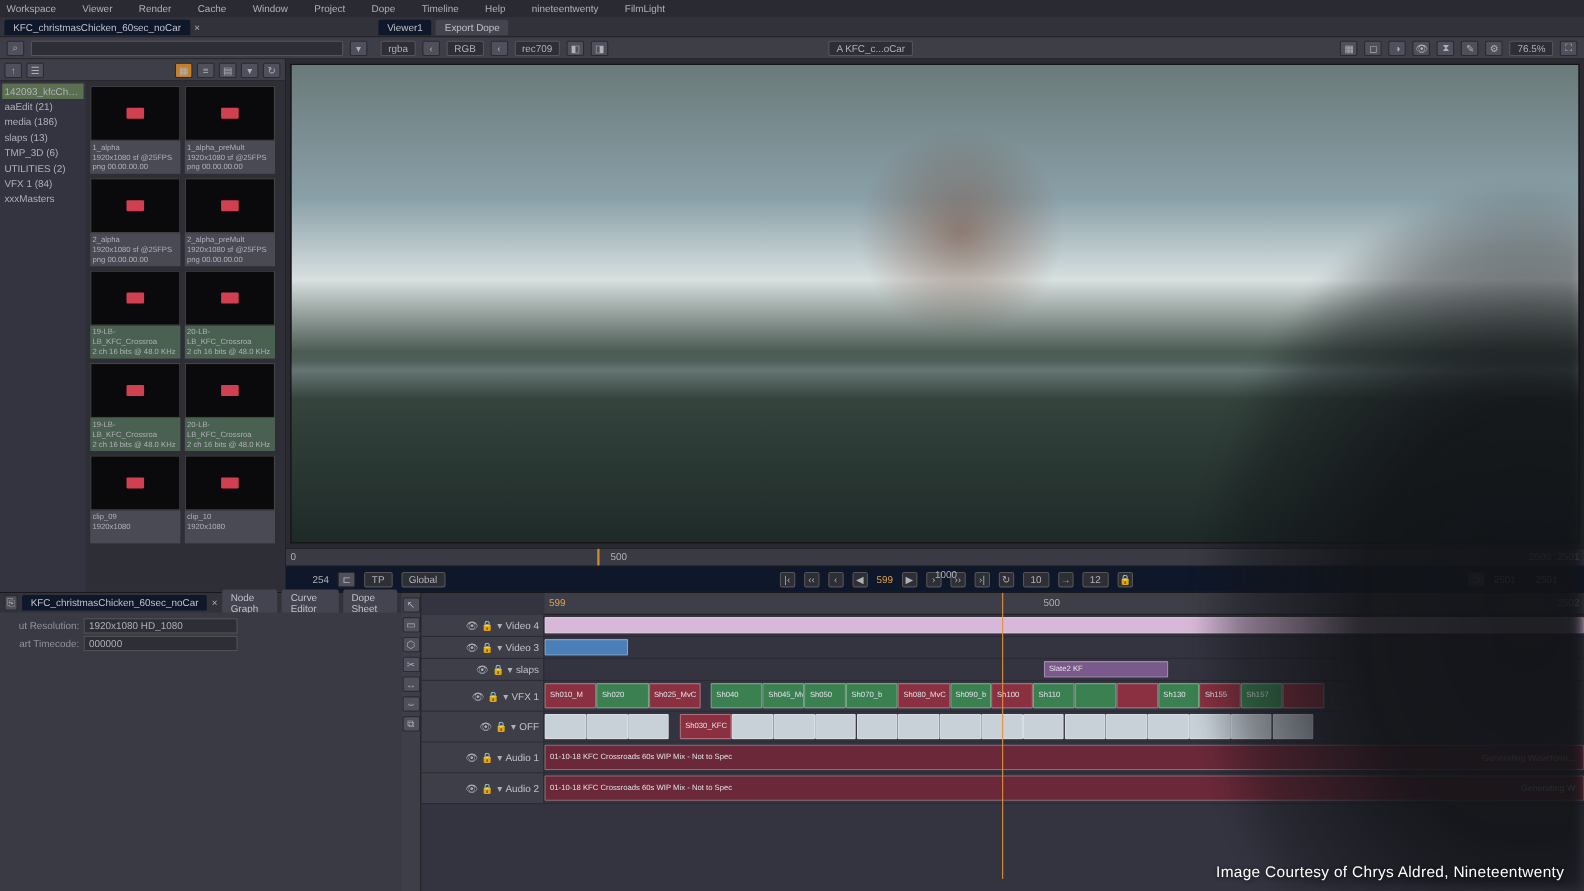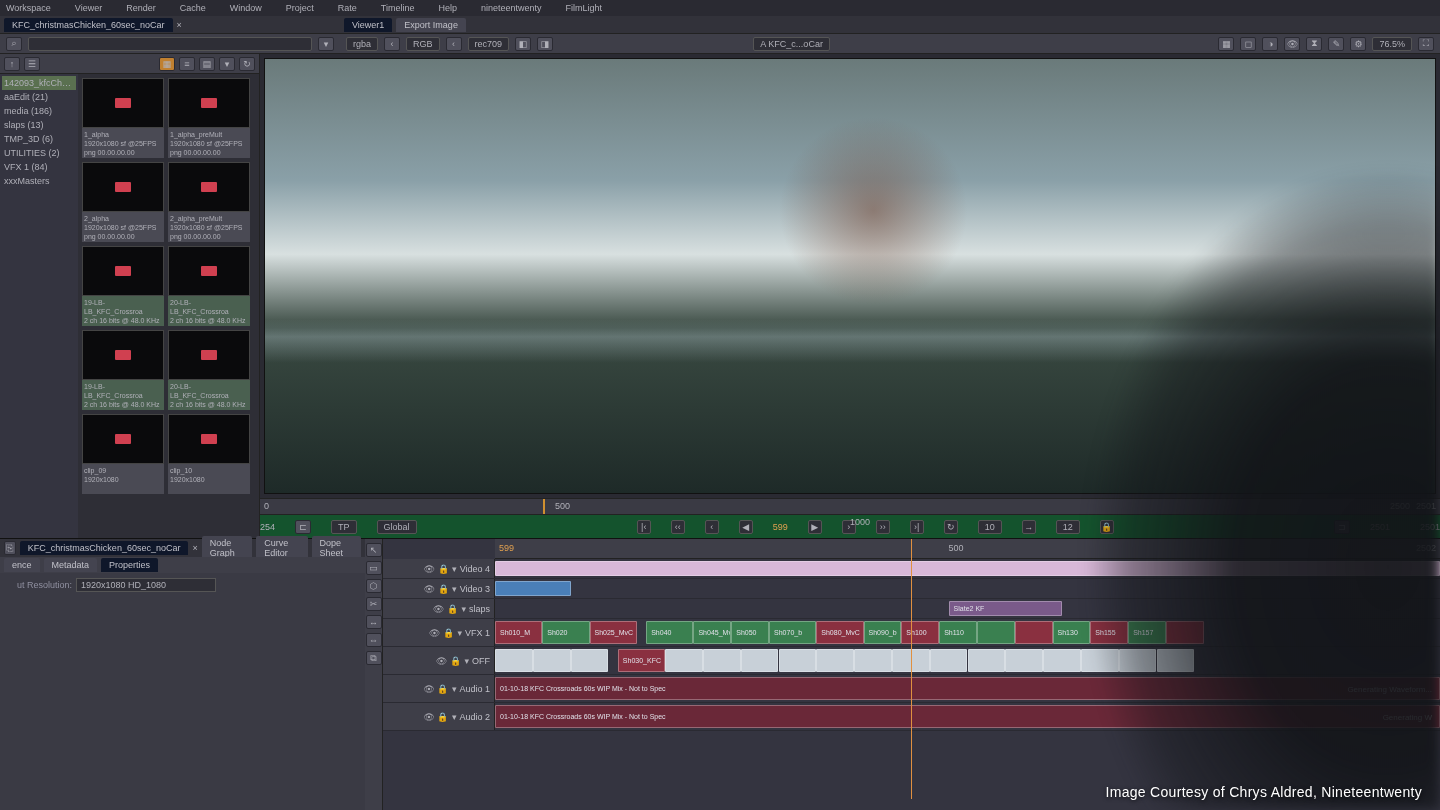--- a/index.html
+++ b/index.html
@@ -24,21 +24,21 @@
 .thumb{width:82px;margin-bottom:4px}
 .thumb .img{width:82px;height:50px;background:#0a0a0c;display:flex;align-items:center;justify-content:center;border:1px solid #444}
 .thumb .img .chip{width:16px;height:10px;background:#d04050;border-radius:1px}
 .thumb .meta{background:#4a4a54;height:30px;font-size:7px;line-height:9px;padding:2px;overflow:hidden}
 .thumb.green .meta{background:#4a6050}
 .viewer{flex:1;background:#2a2a32;display:flex;flex-direction:column}
 .viewer-canvas{flex:1;background:linear-gradient(180deg,#6a7a7a 0%,#8aa0a8 28%,#d8e0e0 45%,#3a4a42 62%,#1e2a28 100%);margin:4px;position:relative;border:1px solid #111}
 .viewer-canvas::after{content:"";position:absolute;inset:0;background:radial-gradient(circle at 52% 35%,rgba(110,60,40,.5) 0,rgba(110,60,40,0) 14%),linear-gradient(180deg,transparent 60%,rgba(200,220,230,.3) 64%,transparent 70%)}
 .ruler{height:16px;background:#3a3a44;border-top:1px solid #222;position:relative;font-size:8px}
 .ruler .playhead{position:absolute;top:0;bottom:0;width:2px;background:#d09030}
-.transport{height:24px;background:#14532d;border-top:1px solid #222;display:flex;align-items:center;padding:0 0;gap:20px;font-size:8px}
+.transport{height:24px;background:#0f172a;border-top:1px solid #222;display:flex;align-items:center;padding:0 24px;gap:8px;font-size:8px}
 .transport .curframe{color:#e0a050;font-size:9px}
 .transport .btn{width:14px;height:14px;background:#2e2e36;border:1px solid #555;border-radius:2px;display:flex;align-items:center;justify-content:center;cursor:pointer}
 .lower{height:272px;display:flex;border-top:1px solid #111}
 .props{width:365px;background:#3a3a44;display:flex;flex-direction:column}
 .props-tabs{height:18px;background:#32323a;display:flex;align-items:center;gap:4px;padding:0 4px}
 .props-subtabs{height:16px;background:#3e3e48;display:flex;align-items:center;gap:4px;padding:0 4px;font-size:8px}
 .props-body{flex:1;background:#3a3a44;padding:4px;font-size:8px}
 .proprow{display:flex;align-items:center;height:16px;gap:4px}
 .proprow label{width:68px;text-align:right;color:#9090a0}
 .proprow .val{background:#2e2e36;border:1px solid #555;padding:1px 4px;flex:1;max-width:140px}
@@ -67,35 +67,35 @@
 </head>
 <body>
 
 <div class="menubar" id="menubar">
     <span>Workspace</span>
     <span>Viewer</span>
     <span>Render</span>
     <span>Cache</span>
     <span>Window</span>
     <span>Project</span>
-    <span>Rate</span>
+    <span>Dope</span>
     <span>Timeline</span>
     <span>Help</span>
     <span>nineteentwenty</span>
     <span>FilmLight</span>
   </div>
 
 <div style="display:flex">
   <div class="tabrow" style="width:340px">
     <div class="tab active">KFC_christmasChicken_60sec_noCar</div>
     <span style="cursor:pointer">×</span>
   </div>
   <div class="tabrow" style="flex:1" id="viewertabs">
       <div class="tab active">Viewer1</div>
-      <div class="tab">Export Image</div>
+      <div class="tab">Export Dope</div>
     </div>
 </div>
 
 <div style="display:flex">
   <div class="toolbar" style="width:340px">
     <span class="iconbtn">⌕</span>
     <div style="flex:1;background:#2e2e36;height:14px;border:1px solid #555;border-radius:2px"></div>
     <span class="iconbtn">▾</span>
   </div>
   <div class="toolbar" style="flex:1">
@@ -259,29 +259,28 @@
 <div class="lower">
   <div class="props">
     <div class="props-tabs">
       <span class="iconbtn">⎘</span>
       <div class="tab active">KFC_christmasChicken_60sec_noCar</div>
       <span>×</span>
       <div class="tab">Node Graph</div>
       <div class="tab">Curve Editor</div>
       <div class="tab">Dope Sheet</div>
     </div>
-    <div class="props-subtabs" id="subtabs">
-        <div class="tab">ence</div>
-        <div class="tab">Metadata</div>
-        <div class="tab active">Properties</div>
-      </div>
     <div class="props-body" id="propsbody">
         <div class="proprow">
           <label>ut Resolution:</label>
           <div class="val">1920x1080 HD_1080</div>
+        </div>
+        <div class="proprow">
+          <label>art Timecode:</label>
+          <div class="val">000000</div>
         </div>
       </div>
   </div>
   <div class="timeline">
     <div class="tl-toolbar">
       <span class="iconbtn">↖</span>
       <span class="iconbtn">▭</span>
       <span class="iconbtn">⬡</span>
       <span class="iconbtn">✂</span>
       <span class="iconbtn">↔</span>

